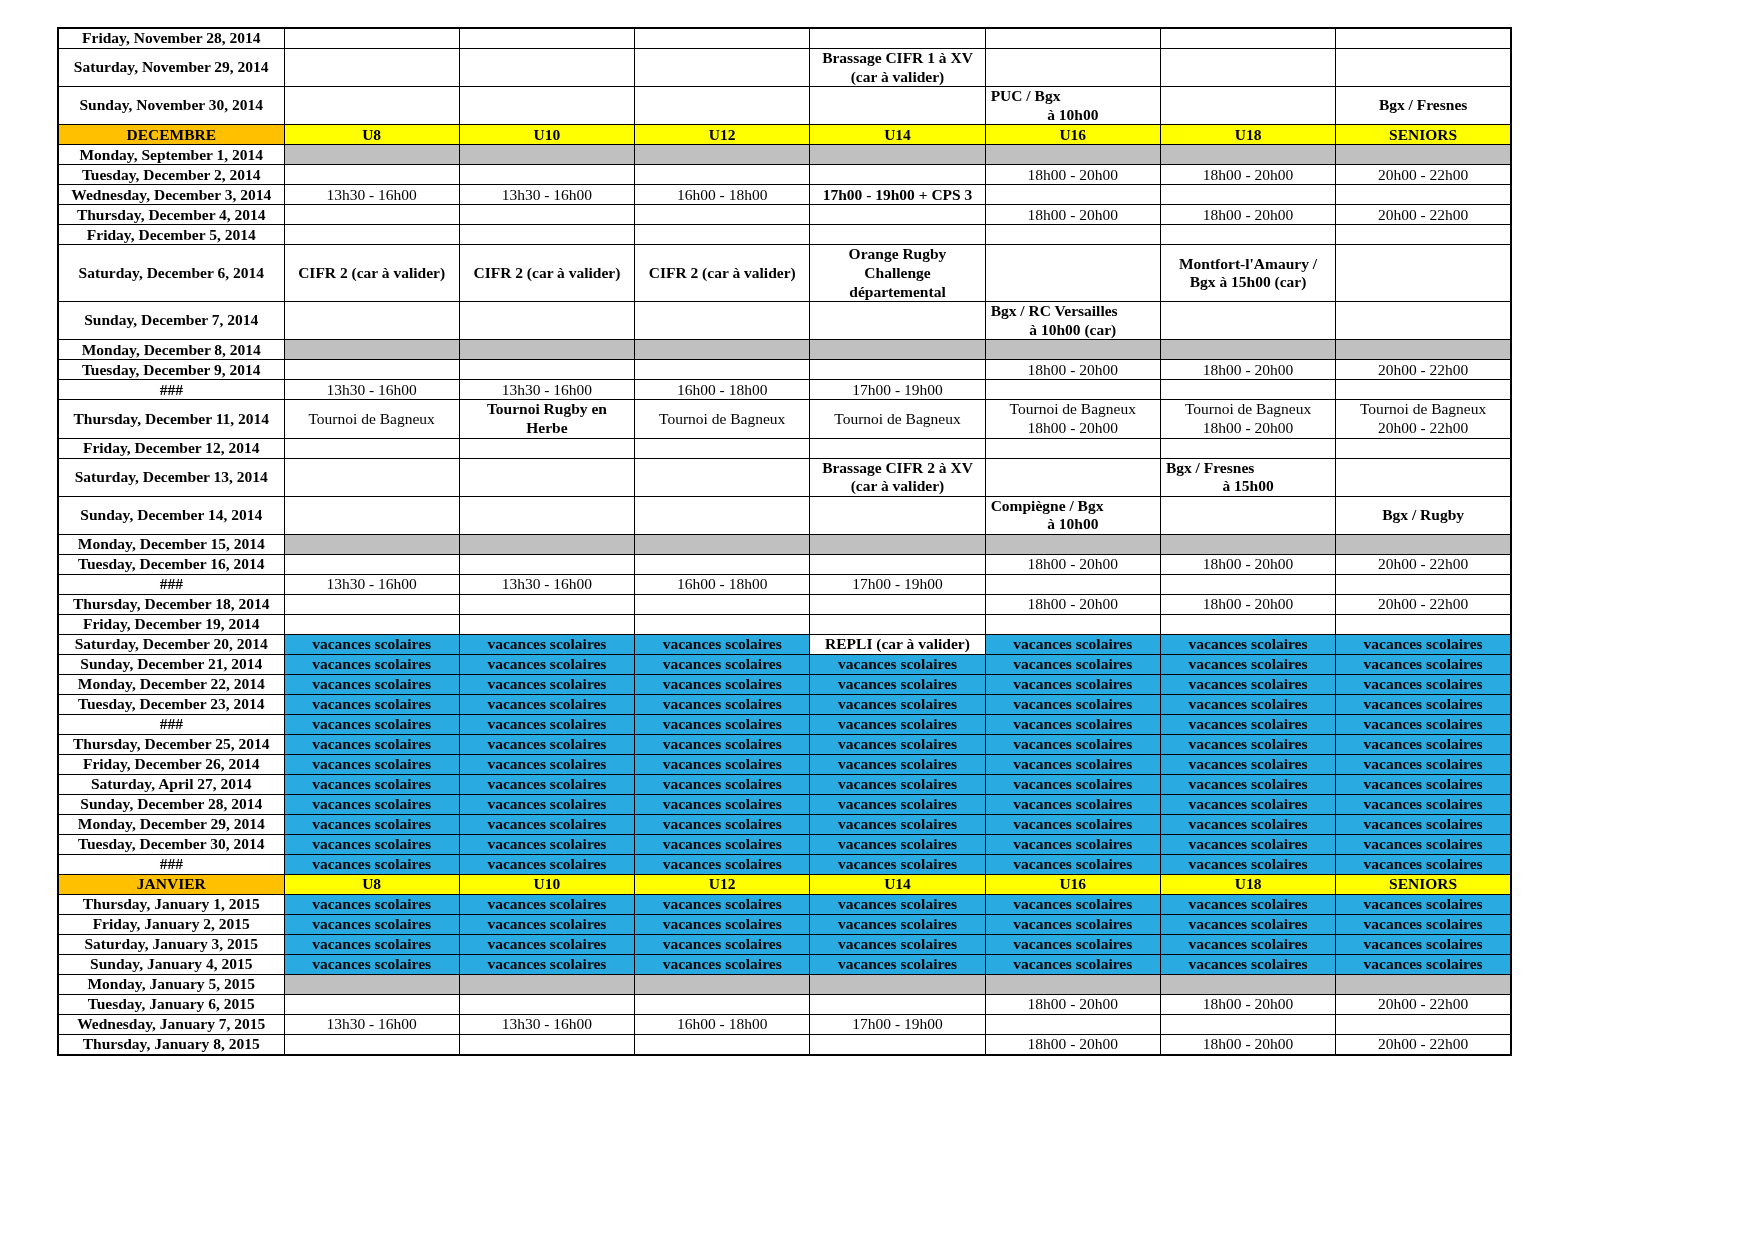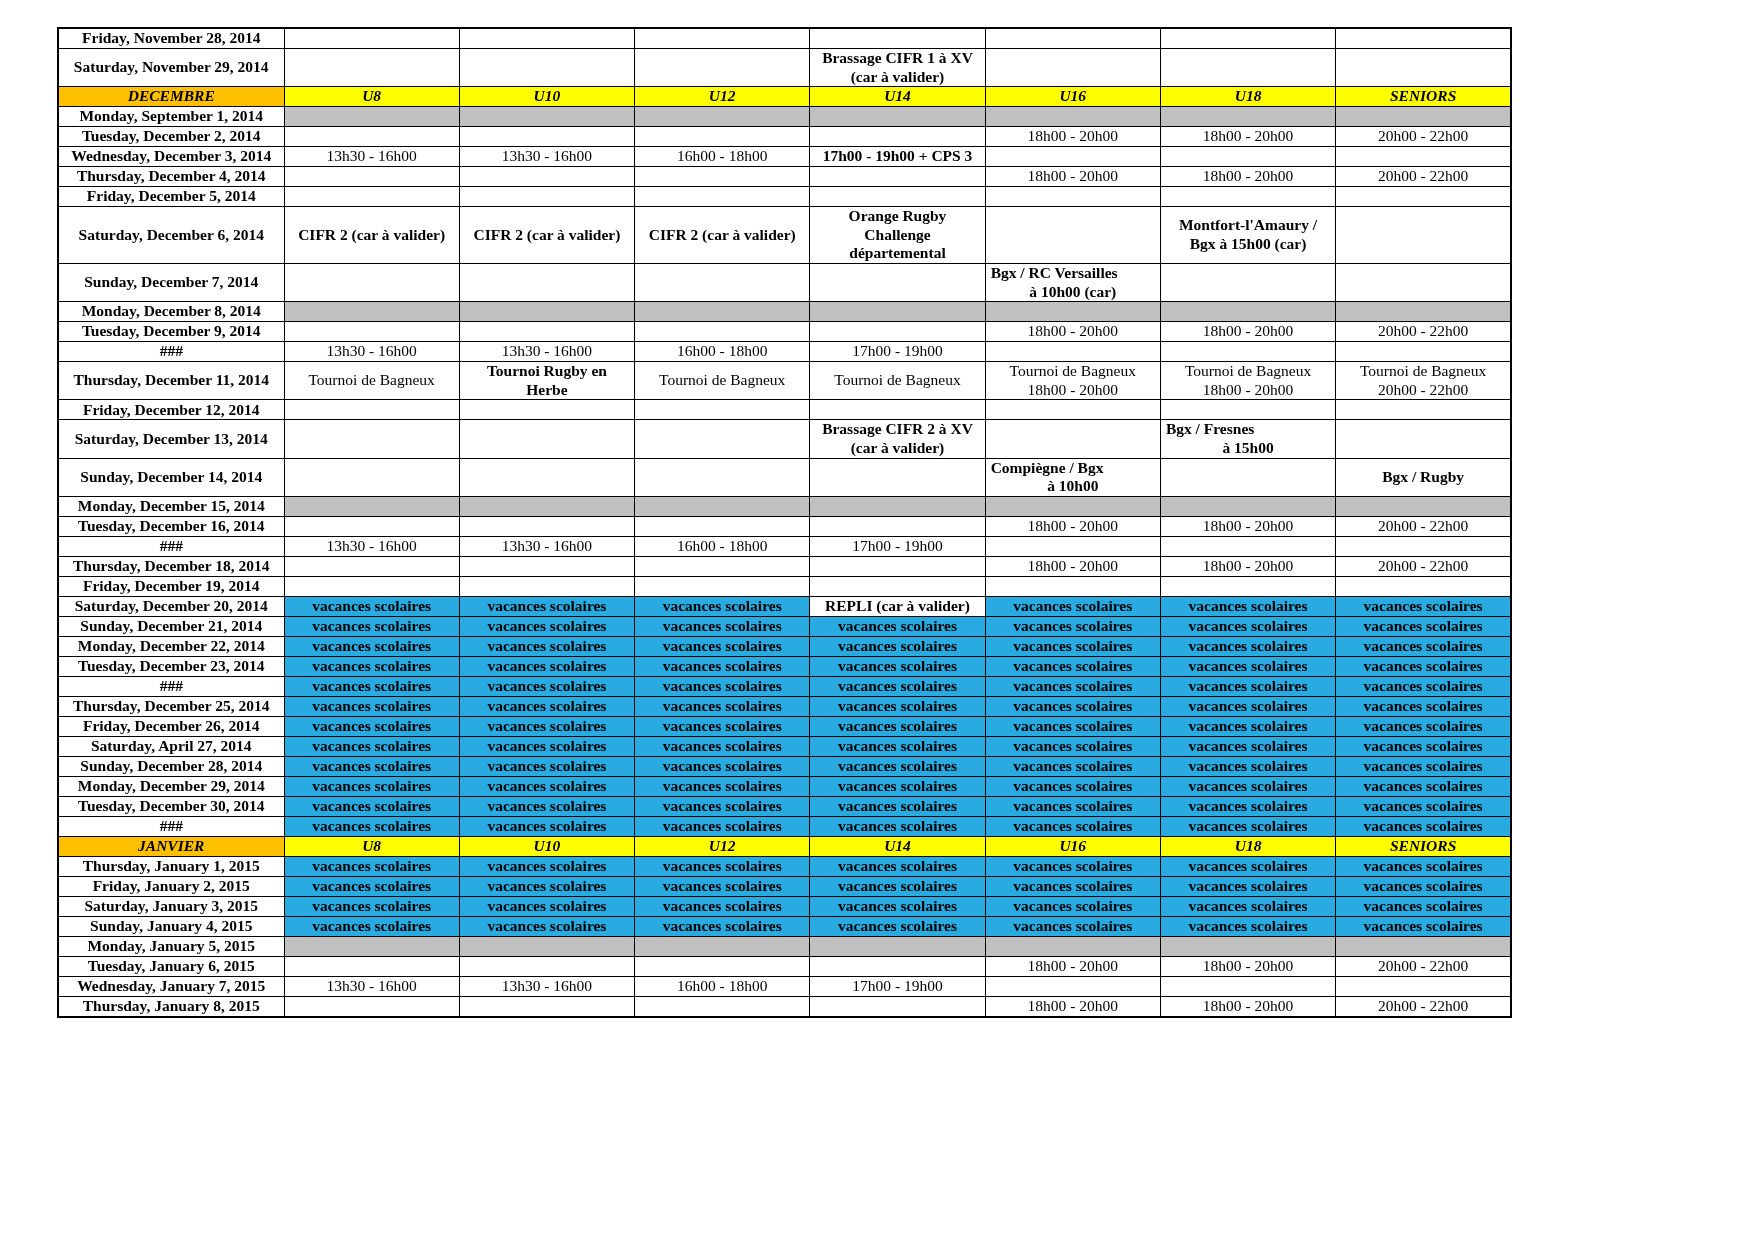--- a/index.html
+++ b/index.html
@@ -30,26 +30,24 @@
     vertical-align: middle;
     color: #000;
     overflow: hidden;
   }
   td.date {
     font-weight: bold;
   }
   td.month {
     background: var(--month-bg);
     font-weight: bold;
-    font-style: italic;
   }
   td.colhead {
     background: var(--group-bg);
     font-weight: bold;
-    font-style: italic;
   }
   td.bg-vacation {
     background: var(--vacation-bg);
     font-weight: bold;
   }
   td.bg-closed {
     background: var(--closed-bg);
   }
   td.b { font-weight: bold; }
   td.c-red { color: var(--red); }
@@ -89,20 +87,33 @@
           <td></td>
           <td class="b">
             <div class="l1">Brassage CIFR 1 à XV</div>
             <div class="l2">(car à valider)</div>
           </td>
           <td></td>
           <td></td>
           <td></td>
         </tr>
         <tr>
+          <td class="date">Sunday, November 30, 2014</td>
+          <td></td>
+          <td></td>
+          <td></td>
+          <td></td>
+          <td class="b mixed">
+            <div class="l1">PUC / Bgx</div>
+            <div class="l2">à 10h00</div>
+          </td>
+          <td></td>
+          <td class="b">Bgx / Fresnes</td>
+        </tr>
+        <tr>
           <td class="month">DECEMBRE</td>
           <td class="colhead">U8</td>
           <td class="colhead">U10</td>
           <td class="colhead">U12</td>
           <td class="colhead">U14</td>
           <td class="colhead">U16</td>
           <td class="colhead">U18</td>
           <td class="colhead">SENIORS</td>
         </tr>
         <tr>

